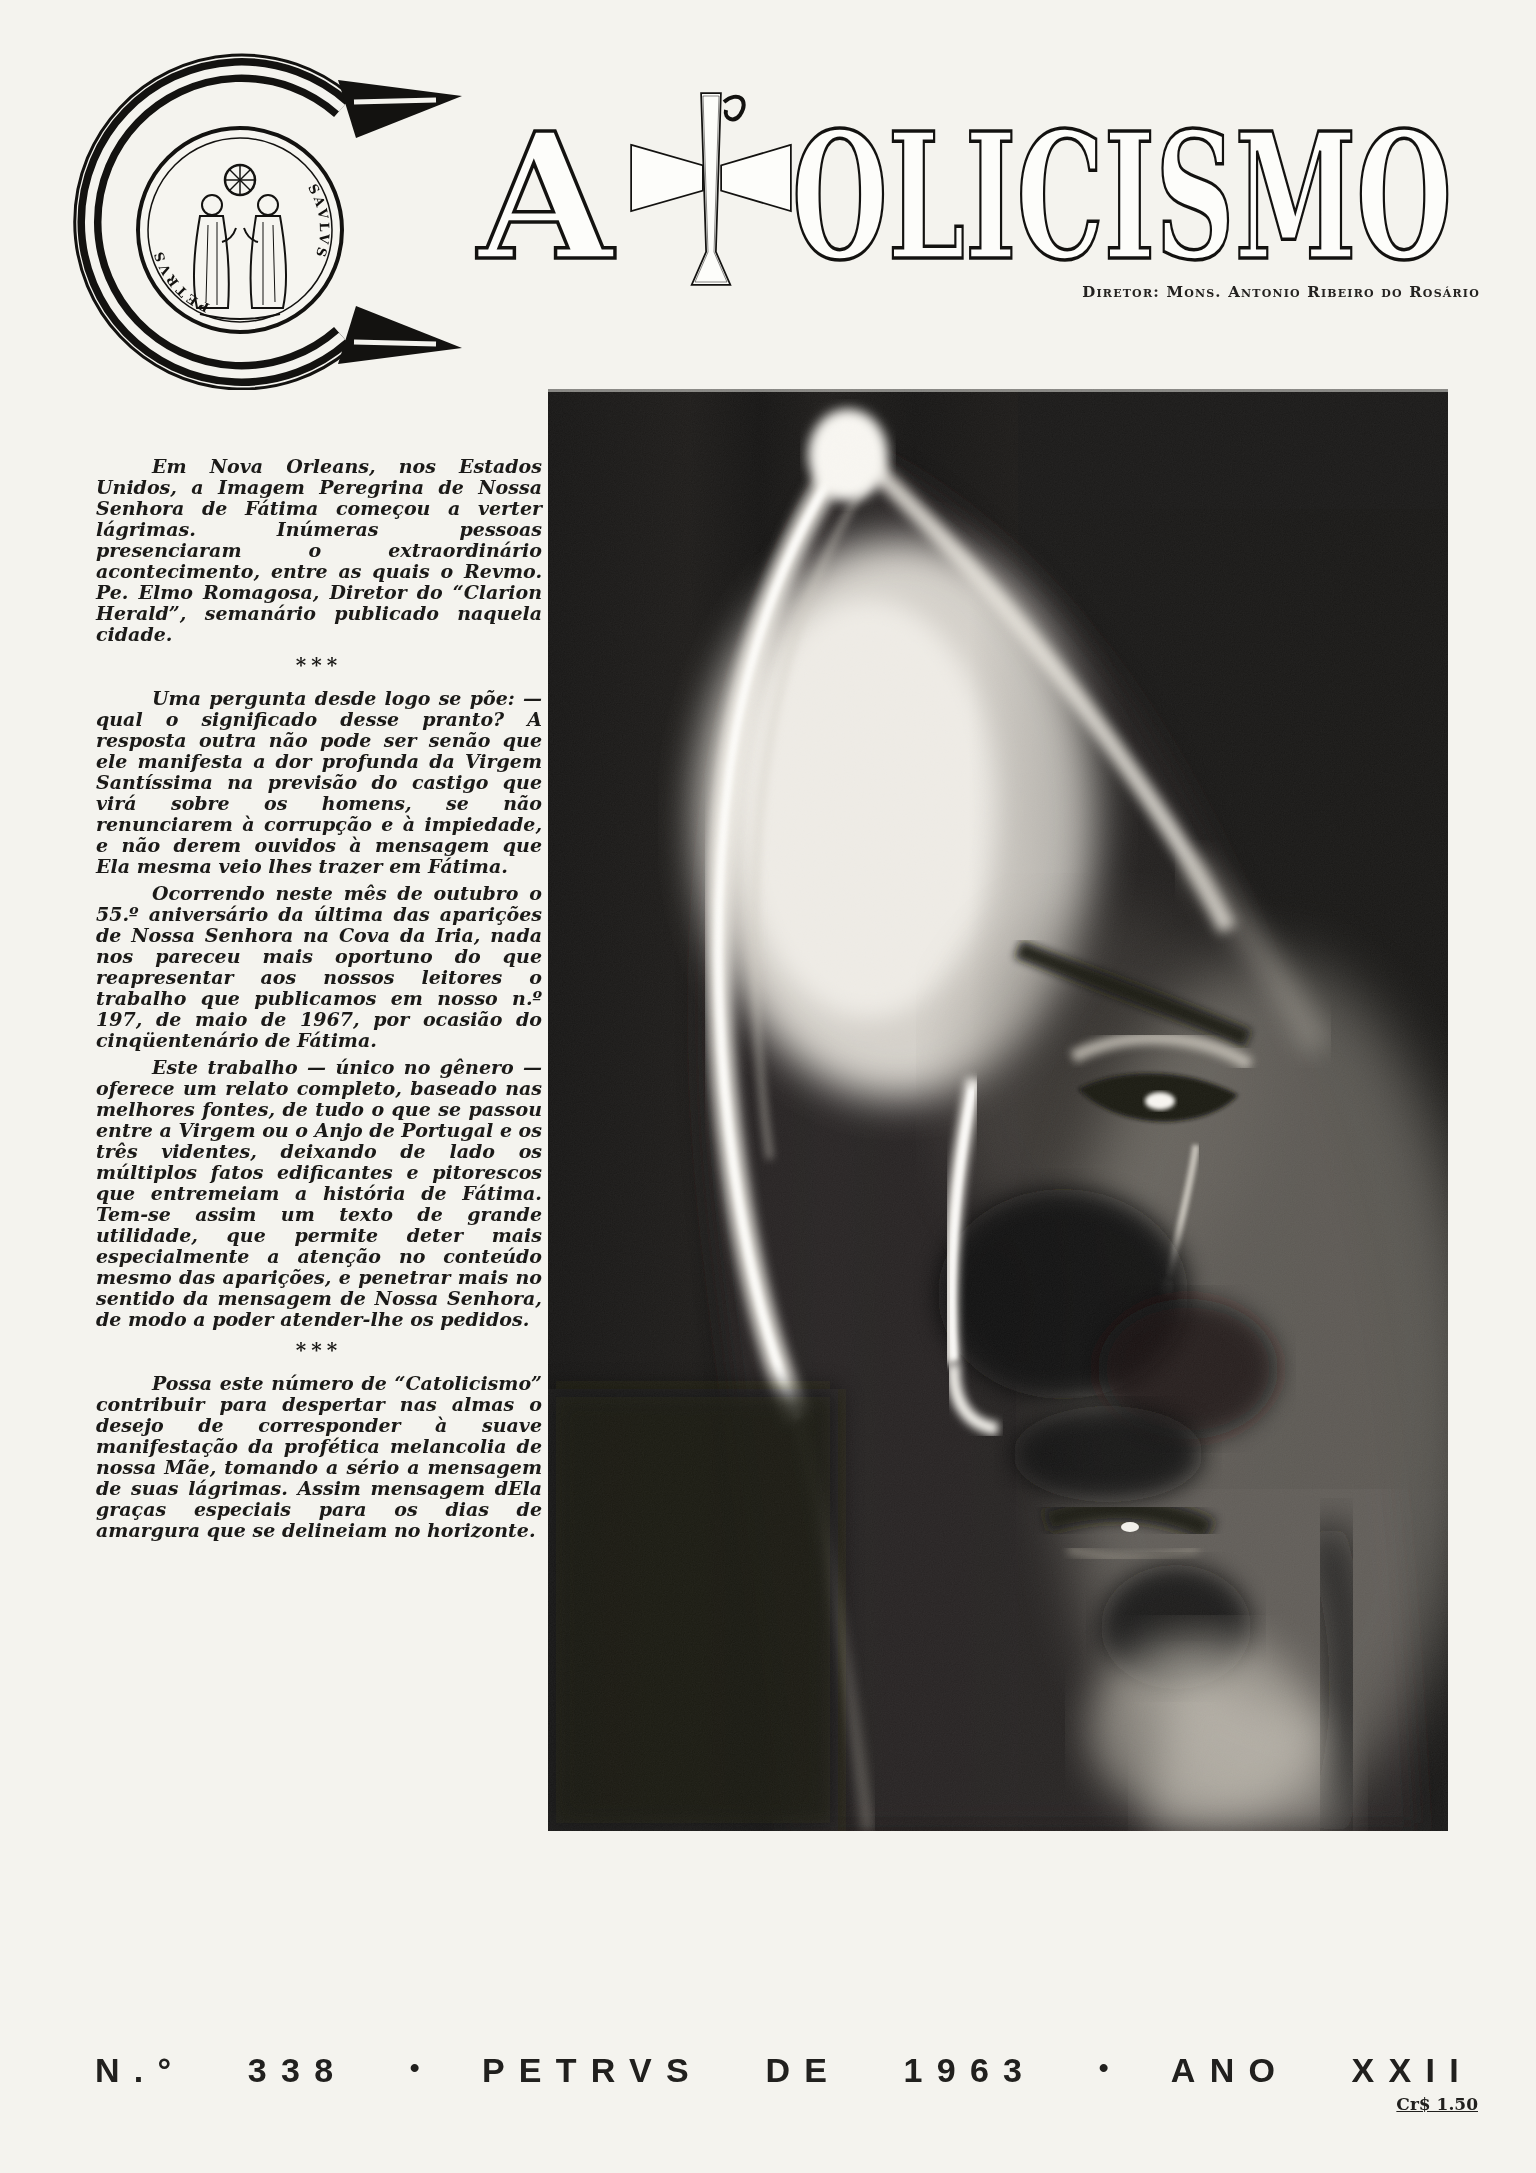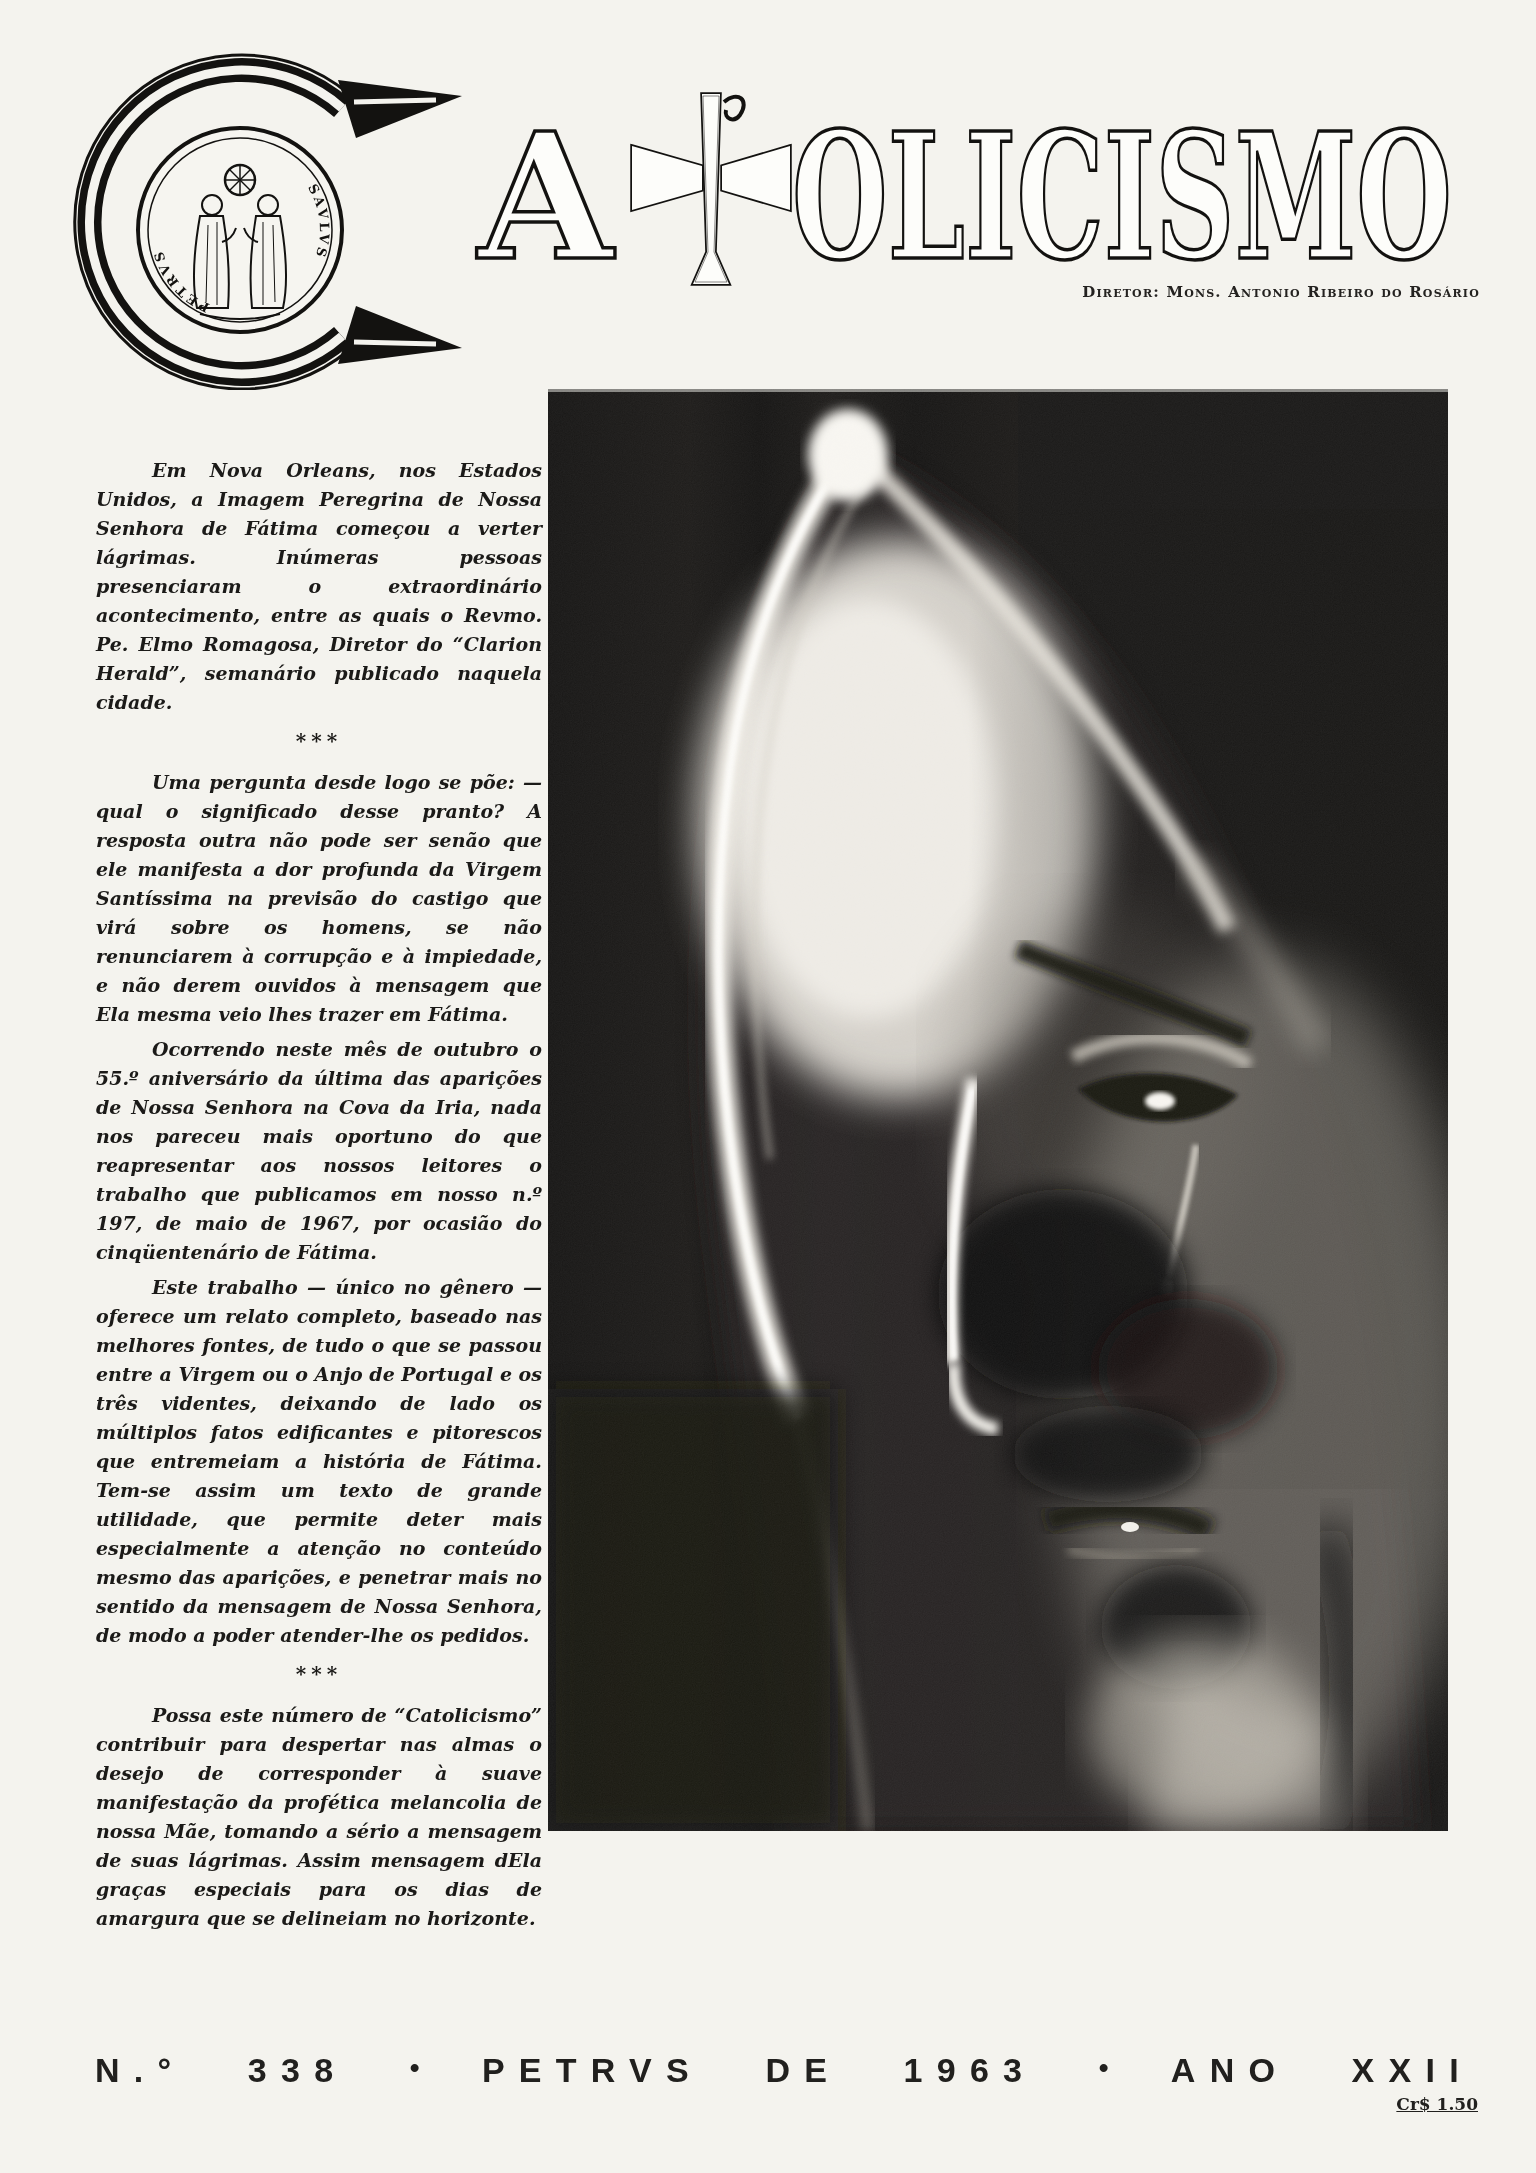--- a/index.html
+++ b/index.html
@@ -24,21 +24,21 @@
     font-variant:small-caps;
     font-weight:bold;
     font-size:15px;letter-spacing:1.2px;color:#242220;
   }
 
   
   .column{
     position:absolute;left:96px;top:456px;width:446px;
     font-family:"DejaVu Serif", serif;
     font-style:italic;font-weight:bold;
-    font-size:19px;line-height:29px;
+    font-size:19px;line-height:21px;
     text-align:justify;
     color:#1b1a18;
   }
   .column p{margin:0 0 6px 0;text-indent:56px;}
   .separator{
     text-align:center;text-indent:0 !important;
     font-style:normal;font-weight:bold;
     font-size:20px;letter-spacing:5px;
     margin:10px 0 12px 0 !important;
   }

